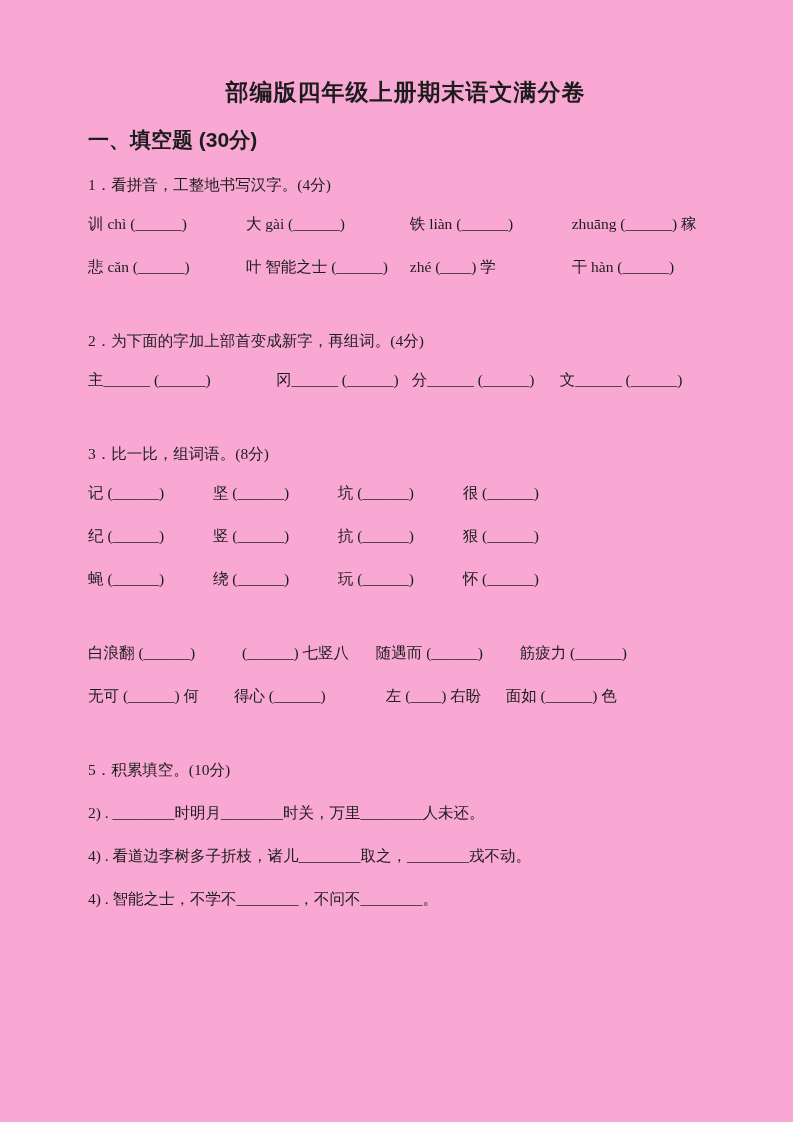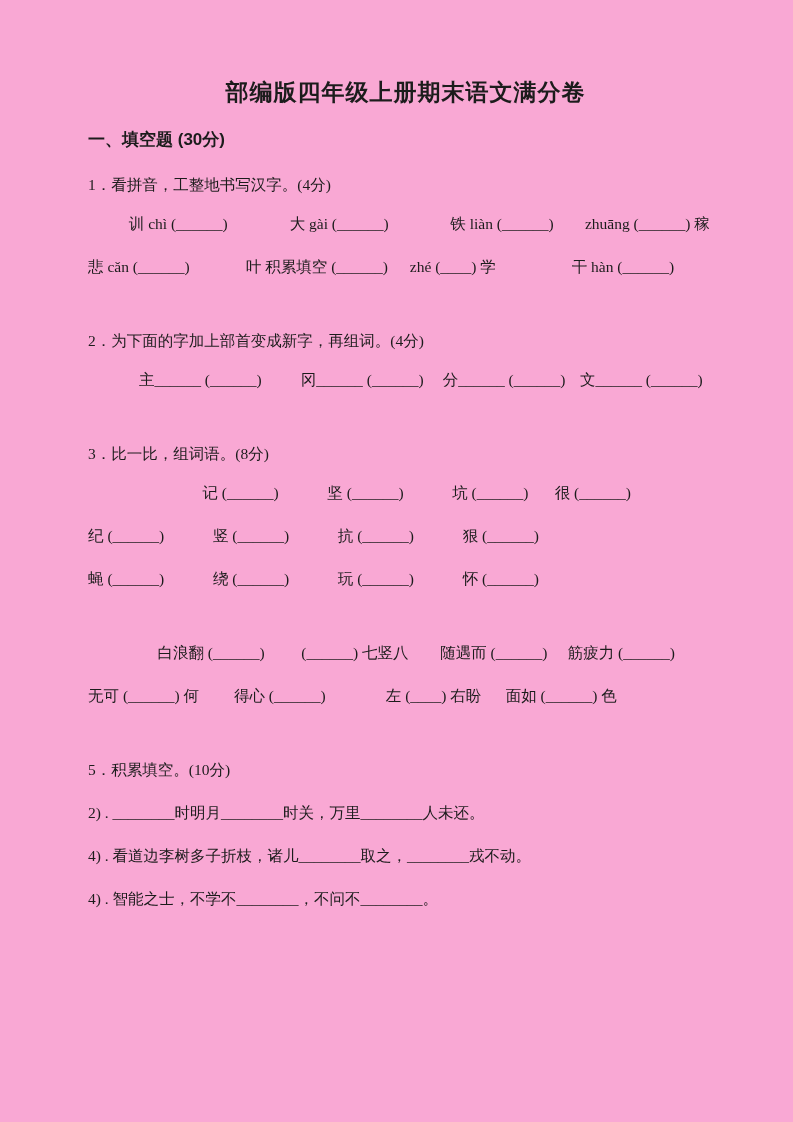--- a/index.html
+++ b/index.html
@@ -11,27 +11,27 @@
     font-size:15.5px;line-height:21px;
   }
   .title{
     padding-top:80px;margin:0;text-align:center;
     font-family:"Liberation Sans","DejaVu Sans",sans-serif;
     font-weight:700;font-size:23px;line-height:25px;letter-spacing:1px;
   }
   .section-heading{
     margin-top:24px;
     font-family:"Liberation Sans","DejaVu Sans",sans-serif;
-    font-weight:700;font-size:17px;line-height:21px;
+    font-weight:700;font-size:21px;line-height:21px;
   }
   .question{margin-top:53px;}
   .question.first{margin-top:24px;}
   .prompt{margin:0;}
   .row{margin-top:22px;white-space:nowrap;}
-  .row.r1{margin-top:18px;text-align:center;}
+  .row.r1{margin-top:18px;}
   .cell{display:inline-block;white-space:nowrap;vertical-align:top;}
   
   .q1c1{width:154px}.q1c2{width:160px}.q1c3{width:158px}
   .q2c1{width:184px}.q2c2{width:132px}.q2c3{width:144px}
   .q3c{width:121px}
   .q4r1c1{width:150px}.q4r1c2{width:130px}.q4r1c3{width:140px}
   .q4r2c1{width:142px}.q4r2c2{width:148px}.q4r2c3{width:116px}
   .q5-item{margin-top:22px;}
   .q5-item.r1{margin-top:18px;}
 </style>
@@ -47,21 +47,21 @@
   <section class="question first">
     <p class="prompt">1．看拼音，工整地书写汉字。(4分)</p>
     <div class="row r1">
       <span class="cell q1c1">训 chì (______)</span>
       <span class="cell q1c2">大 gài (______)</span>
       <span class="cell q1c3">铁 liàn (______)</span>
       <span class="cell">zhuāng (______) 稼</span>
     </div>
     <div class="row">
       <span class="cell q1c1">悲 cǎn (______)</span>
-      <span class="cell q1c2">叶 积累填空 (______)</span>
+      <span class="cell q1c2">叶 智能之士 (______)</span>
       <span class="cell q1c3">zhé (____) 学</span>
       <span class="cell">干 hàn (______)</span>
     </div>
   </section>
 
   <section class="question">
     <p class="prompt">2．为下面的字加上部首变成新字，再组词。(4分)</p>
     <div class="row r1">
       <span class="cell q2c1">主______ (______)</span>
       <span class="cell q2c2">冈______ (______)</span>

